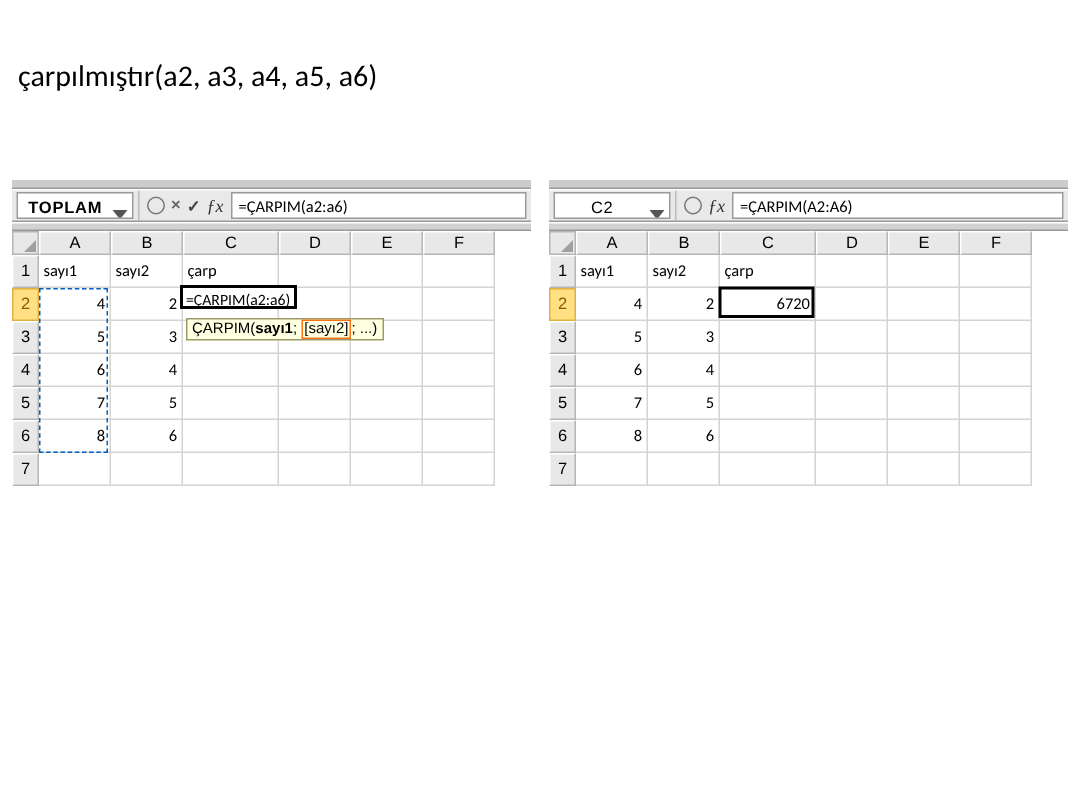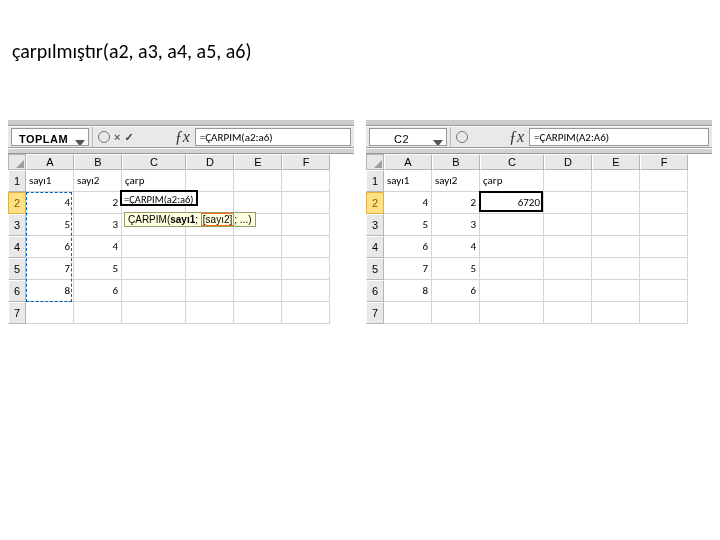--- a/index.html
+++ b/index.html
@@ -68,21 +68,21 @@
     border: 1px solid #777; position: relative;
   }
   .icon-x {
     font-family: Arial; font-size: 11px; color: #666; font-weight: bold;
   }
   .icon-check {
     font-family: Arial; font-size: 11px; color: #444; font-weight: bold;
   }
   .fx {
     font-style: italic; font-family: "Times New Roman", serif;
-    font-size: 16px; color: #333; margin-left: 37px;
+    font-size: 12px; color: #333;
   }
   .formula-box {
     flex: 1;
     height: 18px;
     margin-right: 3px;
     background: #fff;
     border: 1px solid #999;
     display: flex;
     align-items: center;
     padding: 0 4px;

